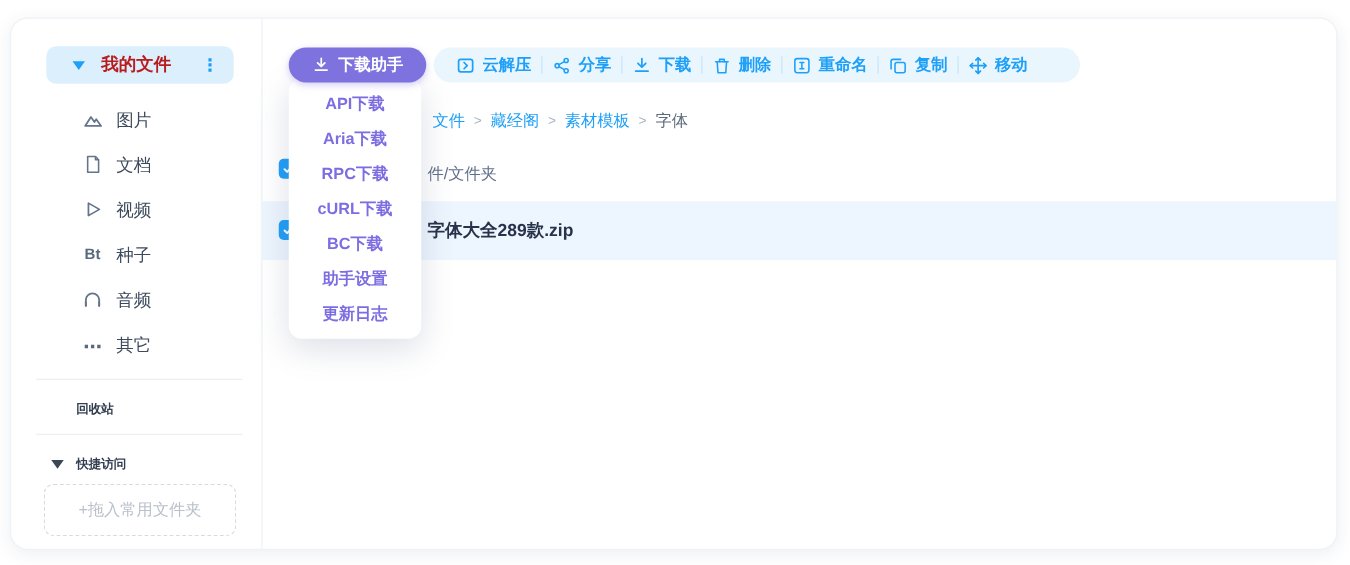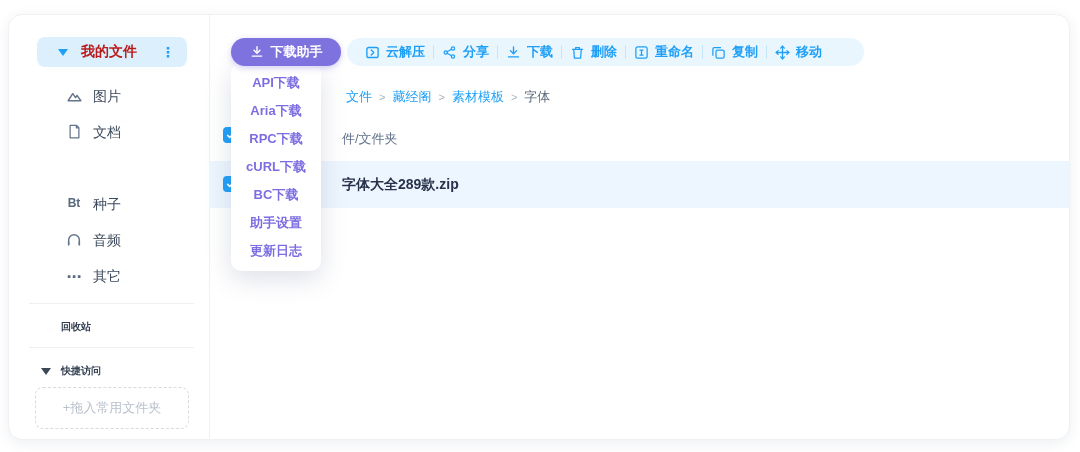--- a/index.html
+++ b/index.html
@@ -41,21 +41,21 @@
   .crumb.current{color:#5c6a7c;cursor:default;}
   .crumb-sep{color:#a8b4c0;font-size:11px;}
   
   .list-header{position:absolute;left:200px;right:0;top:100px;height:46px;z-index:1;}
   .list-header .htxt{position:absolute;left:133px;top:15px;font-size:13px;color:#61708a;}
   .checkbox{position:absolute;width:16px;height:16px;border-radius:4px;background:#1e9ff8;display:flex;
     align-items:center;justify-content:center;cursor:pointer;}
   .file-row{position:absolute;left:200px;right:0;top:146px;height:47px;background:#edf6fe;z-index:1;cursor:pointer;}
   .file-row .fname{position:absolute;left:133px;top:15px;font-size:14px;font-weight:bold;color:#28324a;}
   
-  .dropdown{position:absolute;left:222px;top:48px;width:90px;height:208px;background:#fff;border-radius:10px;
+  .dropdown{position:absolute;left:222px;top:48px;width:106px;height:208px;background:#fff;border-radius:10px;
     box-shadow:0 8px 26px rgba(90,100,140,.20);z-index:30;display:flex;flex-direction:column;padding:6px 0;box-sizing:border-box;}
   .dd-item{flex:1;display:flex;align-items:center;justify-content:center;color:#7c6ee2;
     font-size:13px;font-weight:600;cursor:pointer;}
 </style>
 </head>
 <body>
 
 <div class="card">
 
   <div class="sidebar">
@@ -78,20 +78,28 @@
     <div class="side-item" style="top:106px">
       <span class="ic">
         <svg width="15" height="15" viewBox="0 0 24 24" fill="none" stroke-width="2" stroke-linejoin="round">
             <path d="M5 2h10l4 4v16H5z"></path>
             <path d="M15 2v4h4"></path>
           </svg>
       </span>
       <span class="txt">文档</span>
     </div>
 
+    <div class="side-item" style="top:142px">
+      <span class="ic">
+        <svg width="15" height="15" viewBox="0 0 24 24" fill="none" stroke-width="2.2" stroke-linejoin="round">
+            <path d="M6 4 L20 12 L6 20 Z"></path>
+          </svg>
+      </span>
+      <span class="txt">视频</span>
+    </div>
 
     <div class="side-item" style="top:178px">
       <span class="ic">
           <span class="ic-text">Bt</span>
         </span>
       <span class="txt">种子</span>
     </div>
 
     <div class="side-item" style="top:214px">
       <span class="ic">

